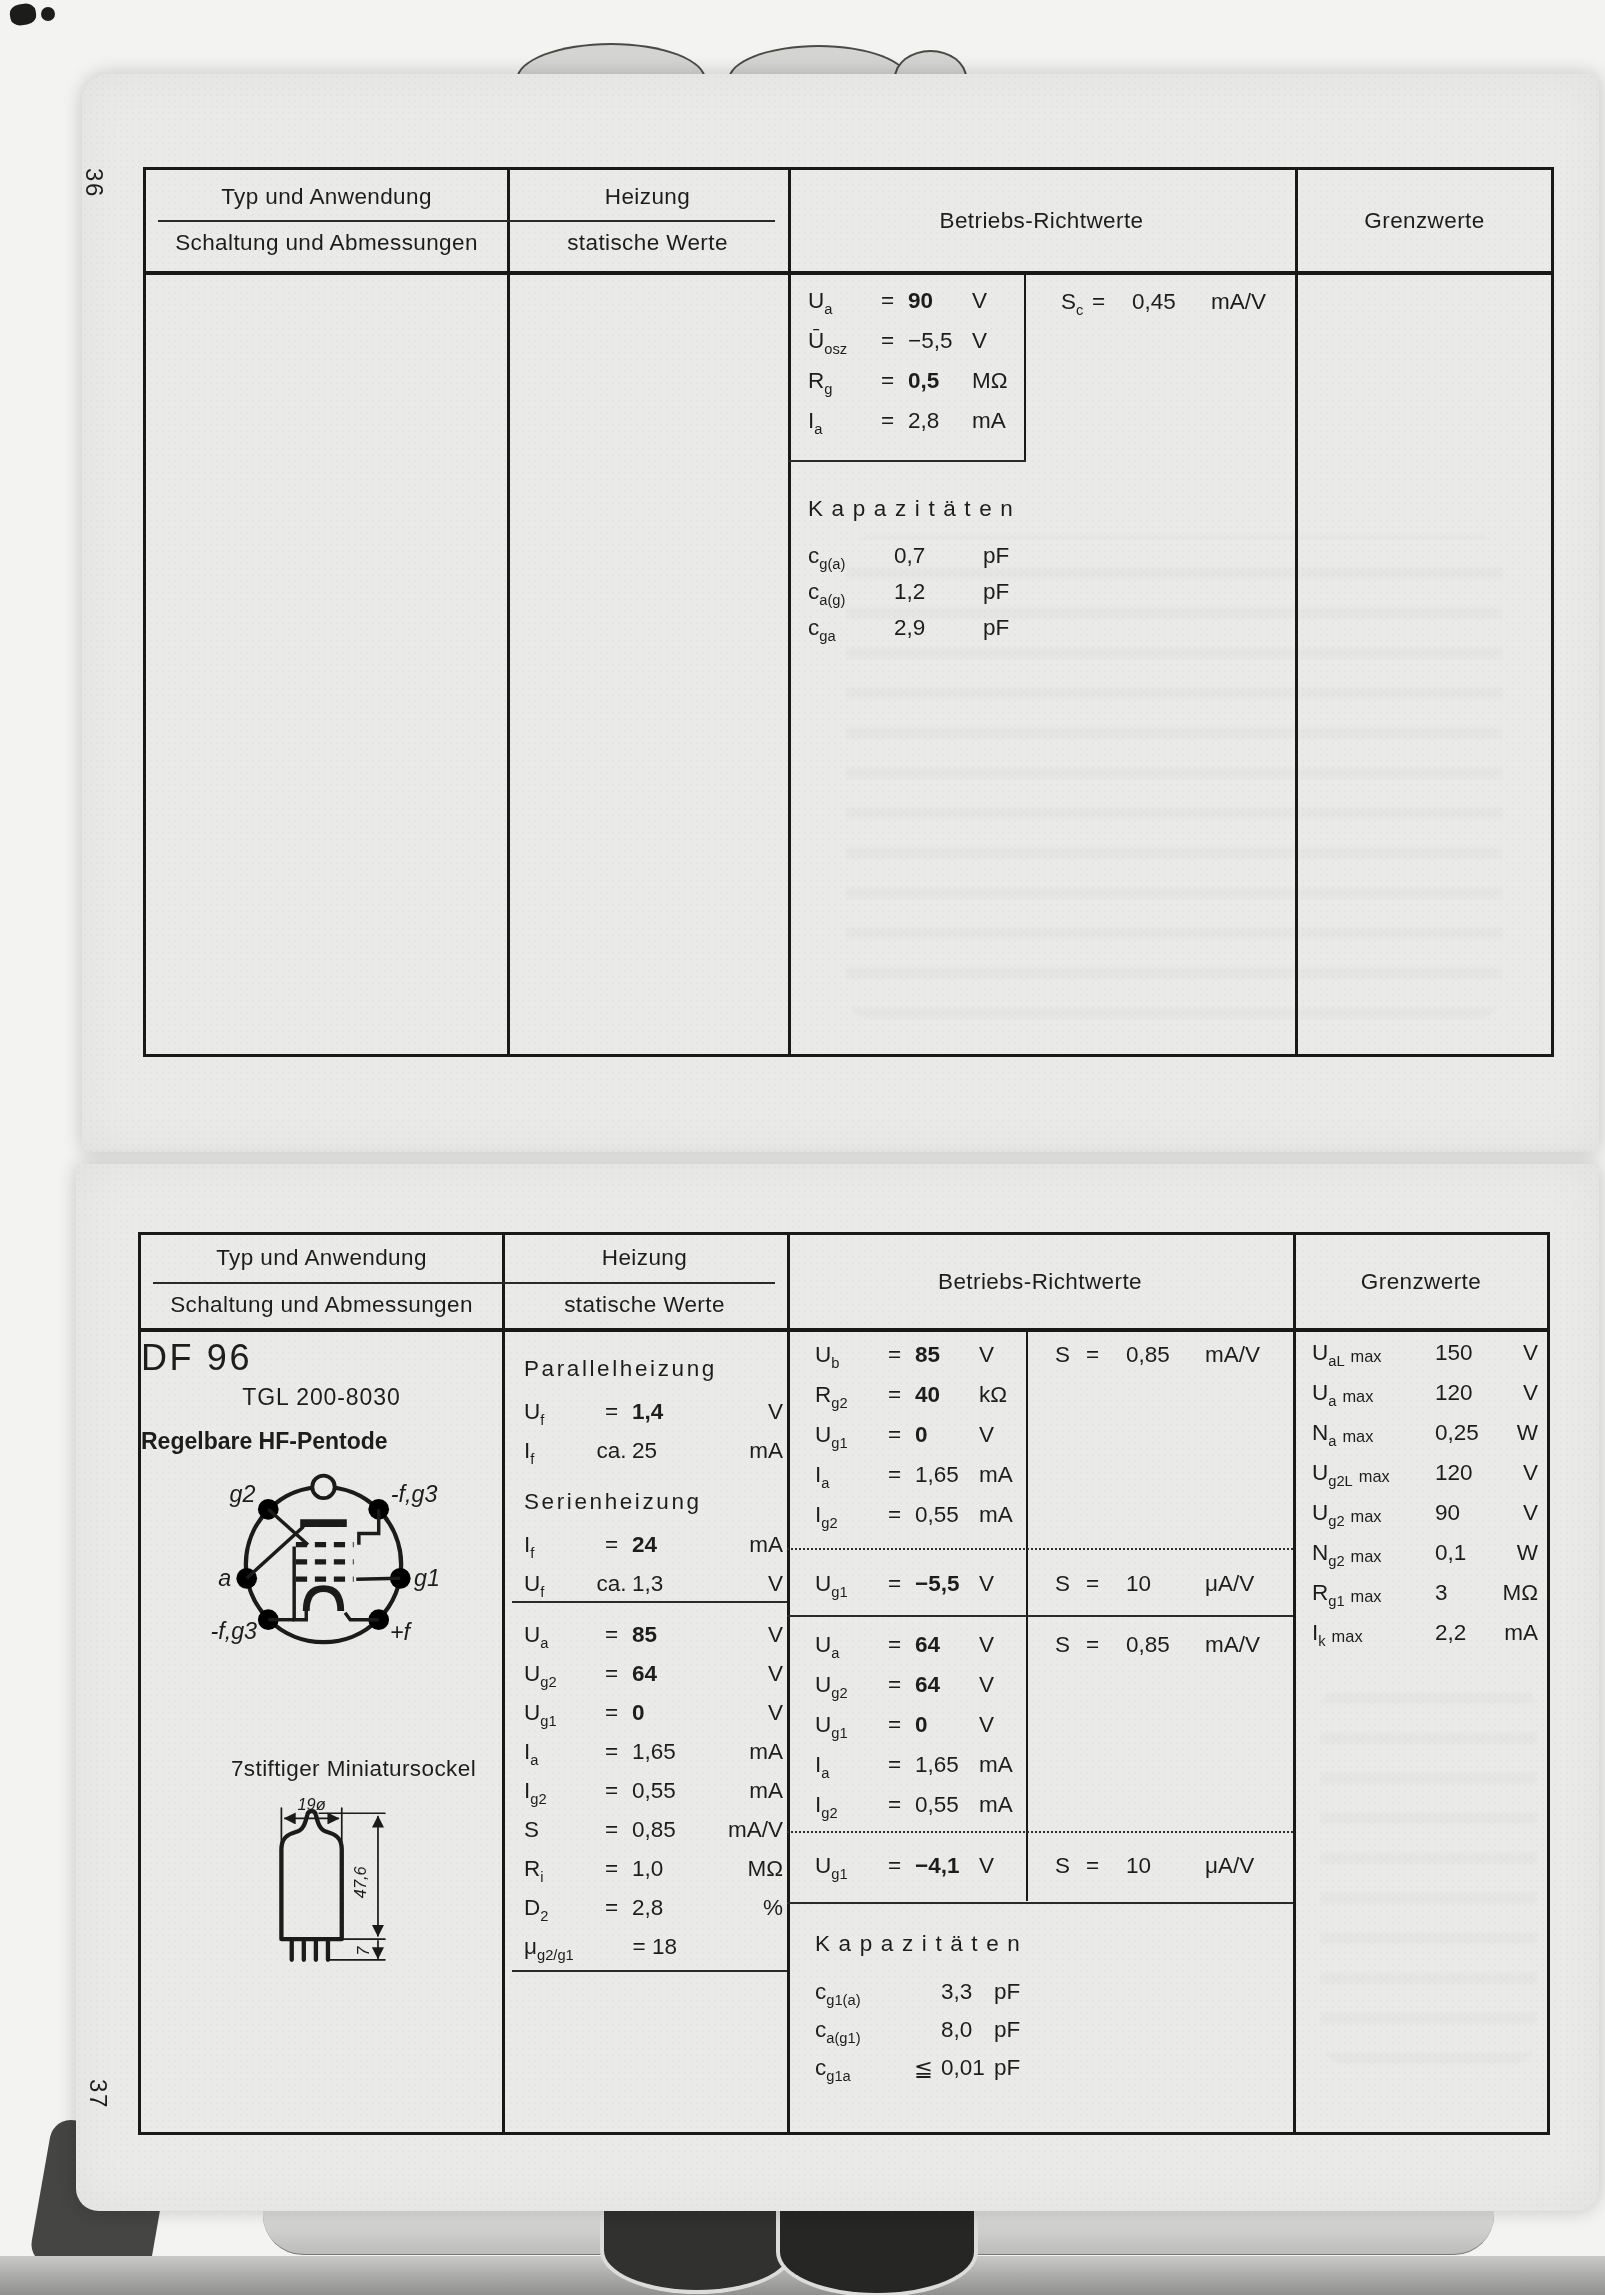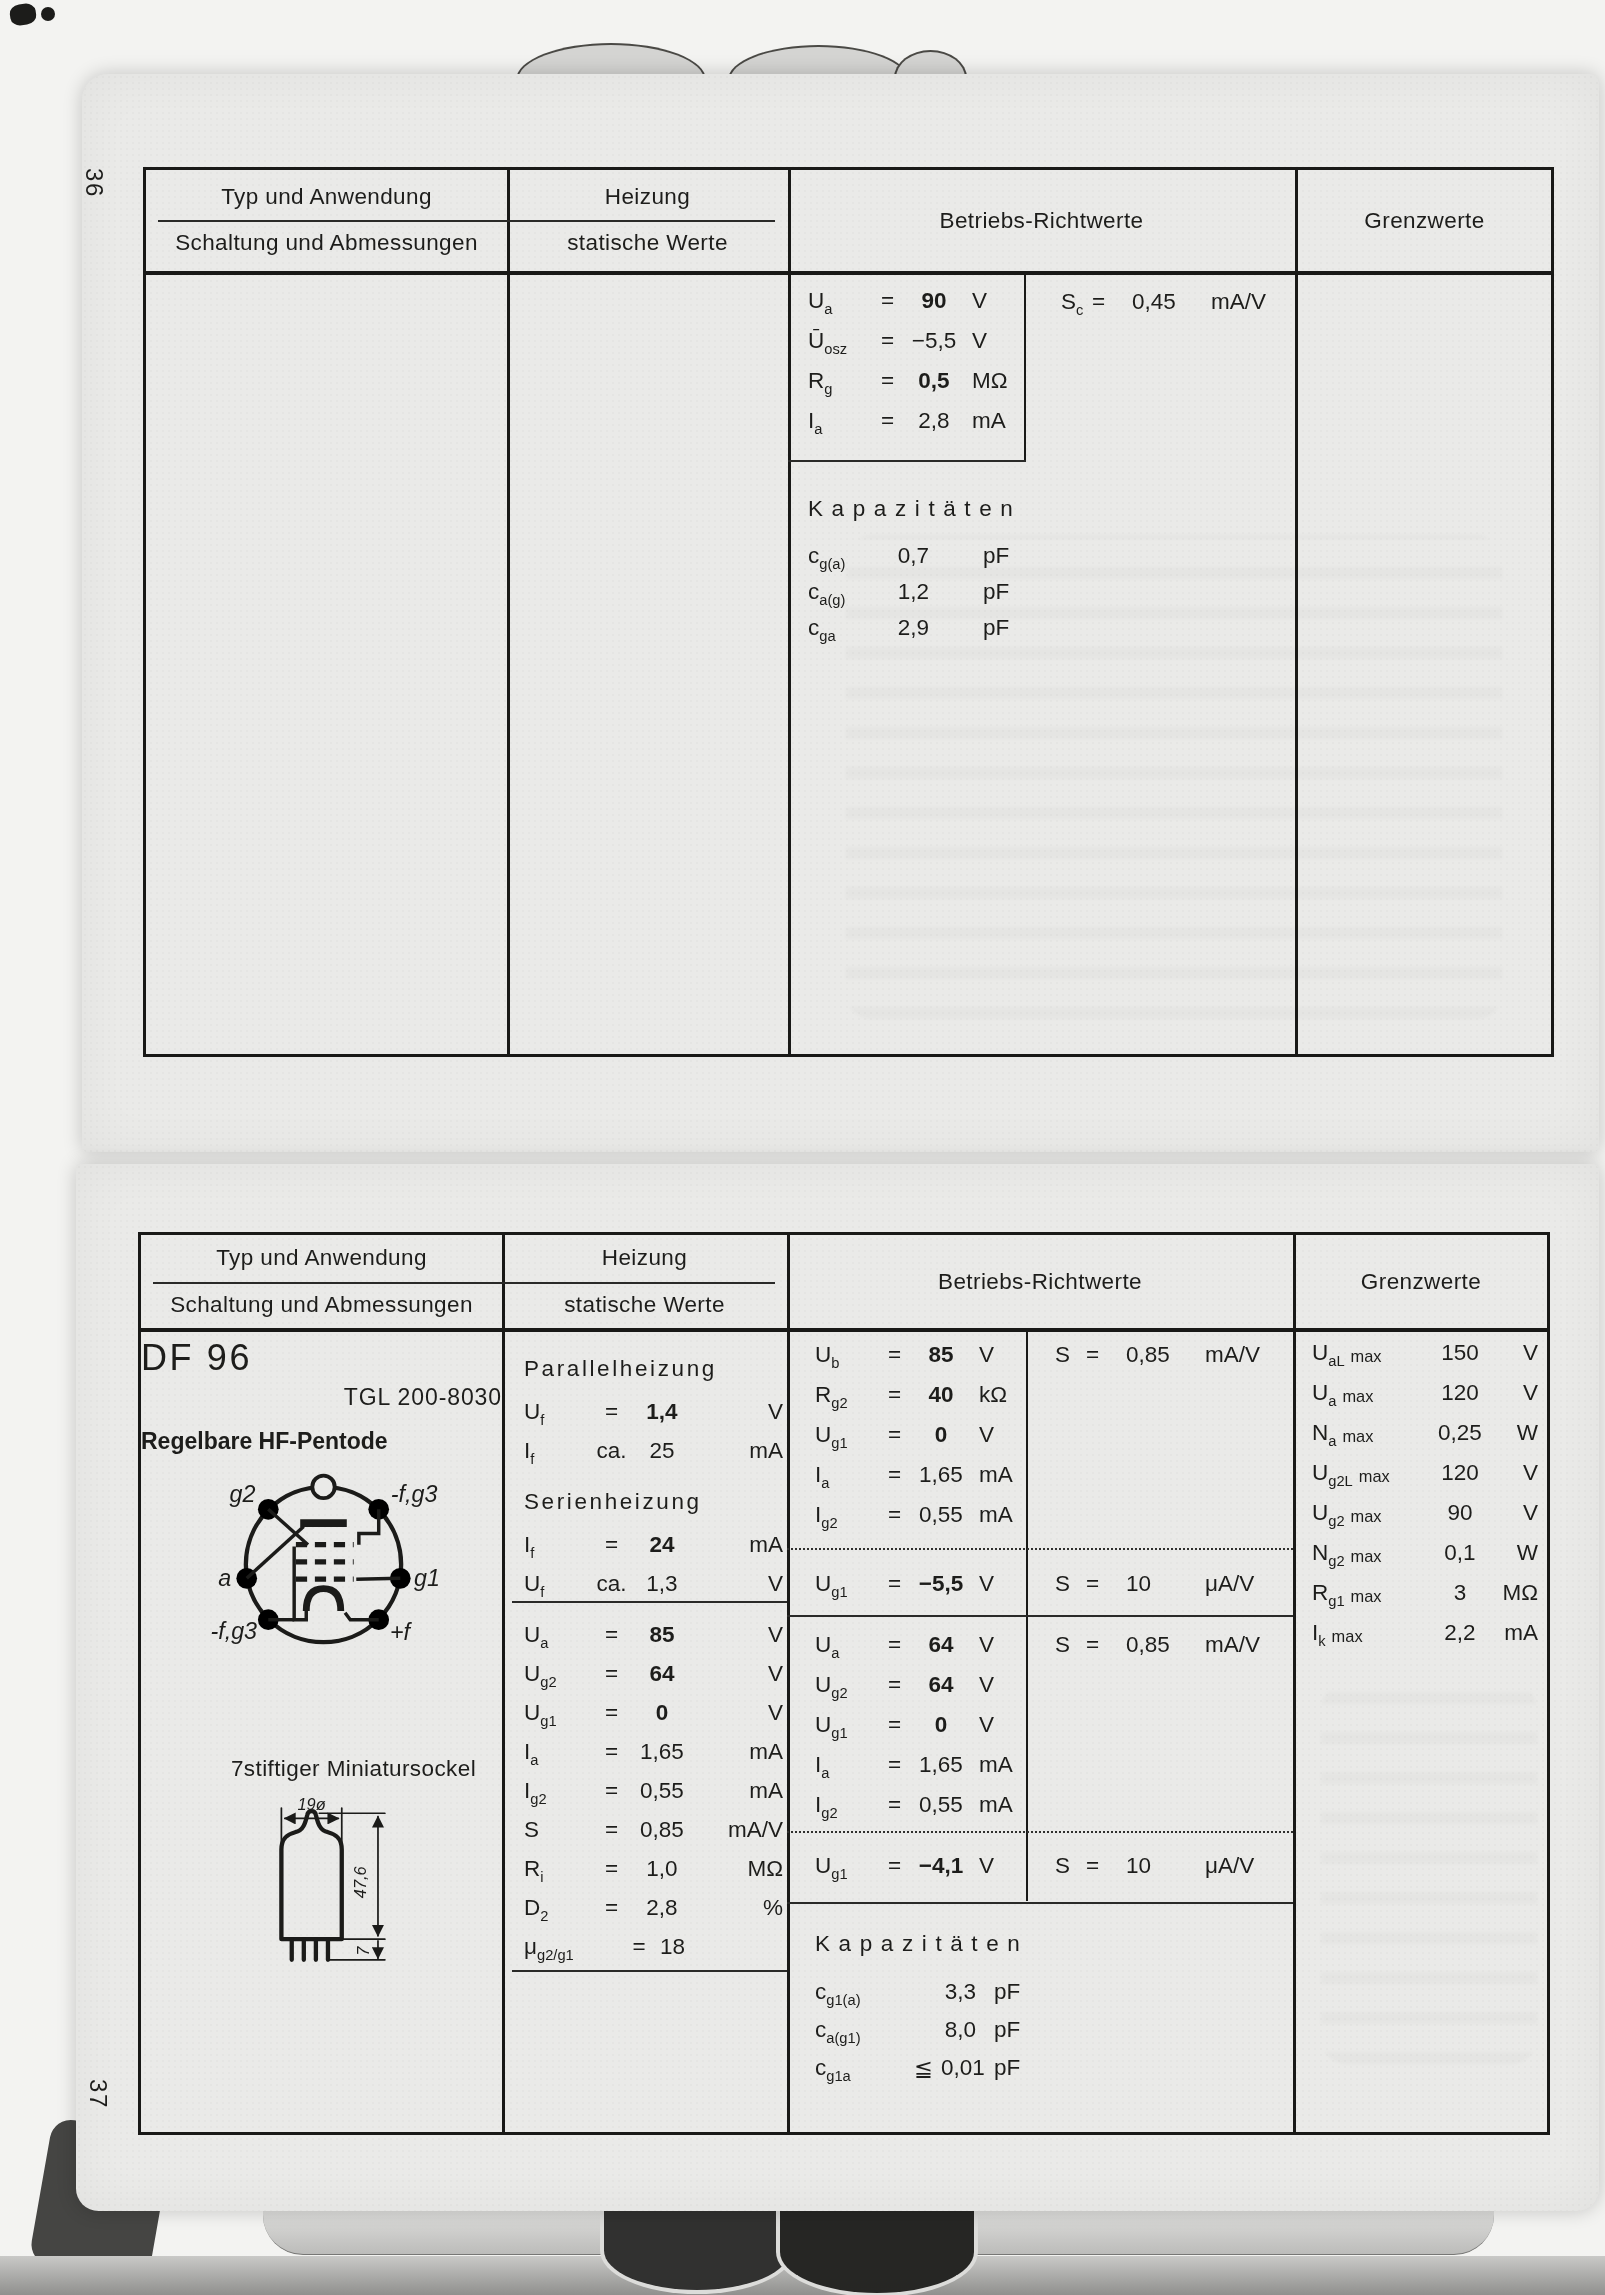--- a/index.html
+++ b/index.html
@@ -36,21 +36,21 @@
   .hl2{position:absolute;height:1.7px;background:#2a2a28}
   .dotl{position:absolute;height:0;border-top:2.6px dotted #2f2f2d}
   .hc{position:absolute;display:flex;align-items:center;justify-content:center;
     font-size:22.5px;letter-spacing:0.4px;white-space:nowrap}
   .cen{position:absolute;text-align:center}
   .tline{height:41px;line-height:41px;font-size:22.5px}
   
   .rows{position:absolute}
   .vrow{display:grid;align-items:center;font-size:22.5px;white-space:nowrap}
   .vrow .eq{text-align:center}
-  .vrow .val{text-align:center;font-variant-numeric:tabular-nums}
+  .vrow .val{text-align:left;font-variant-numeric:tabular-nums}
   .bv{font-weight:700}
   sub{font-size:14.7px;line-height:0;letter-spacing:0}
   .g-heiz{grid-template-columns:67px 41px 60px 1fr;height:39px}
   .g-heiz .unit{text-align:right}
   .g-heiz.wide{grid-template-columns:102px 26px 41px 1fr}
   .g-betr{grid-template-columns:59px 41px 52px auto;height:40px}
   .g-betr .unit{padding-left:12px}
   .g-kap36{grid-template-columns:86px 39px auto;height:36px}
   .g-kap36 .unit{padding-left:50px}
   .g-kap37{grid-template-columns:91px 35px 39px auto;height:38px}
@@ -58,21 +58,21 @@
   .g-grenz{grid-template-columns:123px 50px 1fr;height:40px}
   .g-grenz .unit{text-align:right}
   .mx{font-size:16.4px;margin-left:6px;vertical-align:-2.6px}
   .slope{position:absolute;display:grid;grid-template-columns:31px 40px 67px auto;
     align-items:center;font-size:22.5px;white-space:nowrap}
   .slope .val{text-align:left}
   .slope .unit{padding-left:12px}
   .sect{position:absolute;font-size:22.5px;letter-spacing:2.6px;white-space:nowrap}
   .kapt{position:absolute;font-size:22.5px;letter-spacing:8.6px;white-space:nowrap}
   .df96{position:absolute;text-align:left;font-size:36px;letter-spacing:2.6px}
-  .norm{position:absolute;text-align:right;font-size:23px;letter-spacing:0.9px}
+  .norm{position:absolute;text-align:center;font-size:23px;letter-spacing:0.9px}
   .desc{position:absolute;text-align:left;font-size:23px;font-weight:700}
   .note{height:33px;line-height:33px;font-size:22.5px;white-space:nowrap}
   .pinlbl{font-style:italic;font-size:27px;font-family:"Liberation Sans",sans-serif}
   .dimlbl{font-style:italic;font-size:19px}
 </style>
 </head>
 <body>
 
 <div class="cornerL"></div>
 <div class="basestrip"></div>

